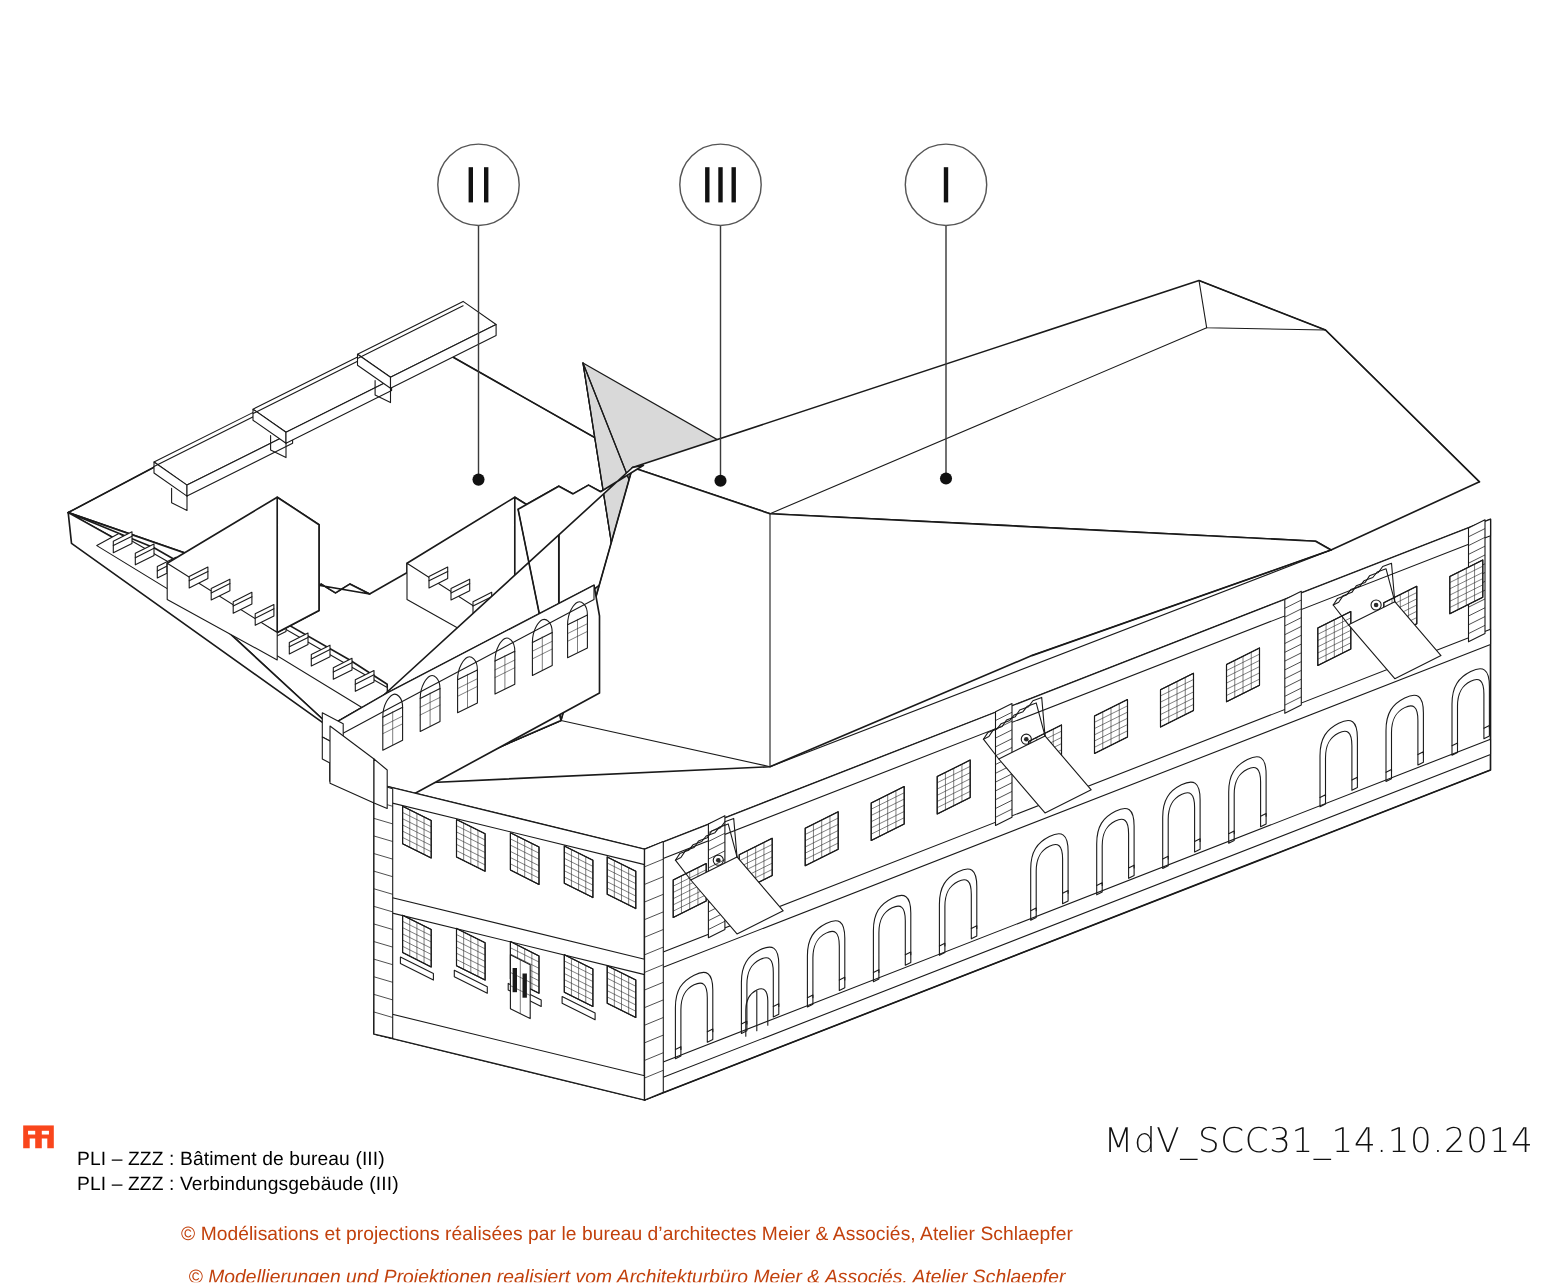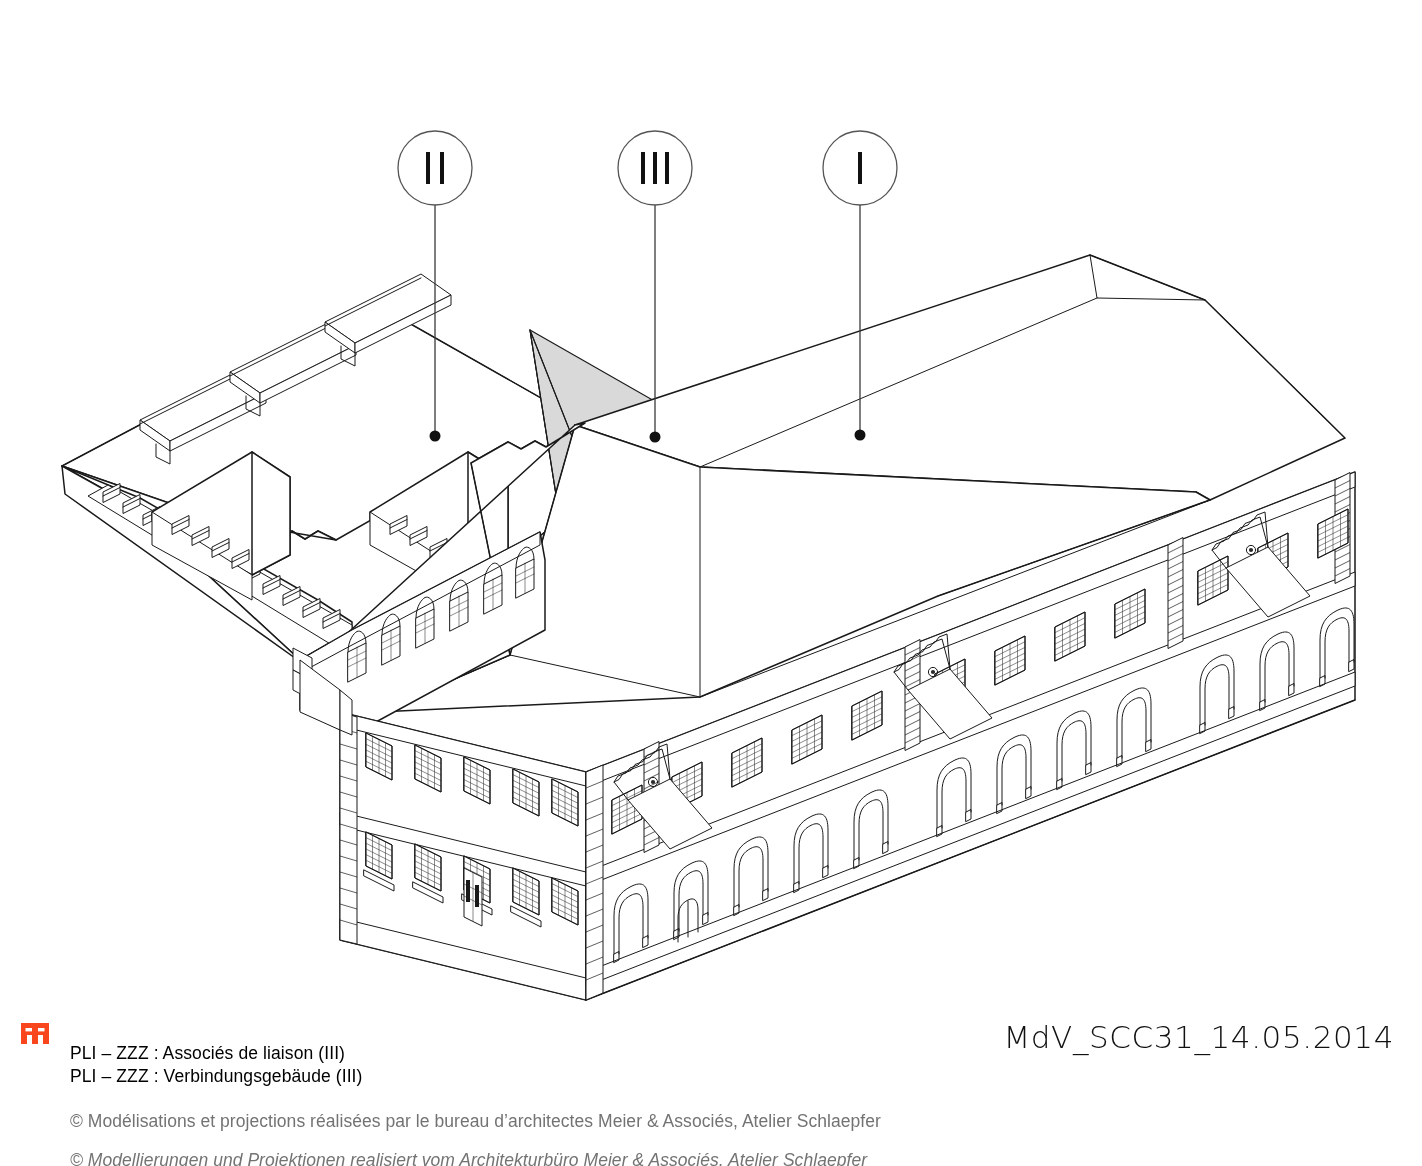--- a/index.html
+++ b/index.html
@@ -38,24 +38,25 @@
   }
   .cap-line.it { }
   .copy-block {
     position: absolute;
     left: 70px;
     top: 1110px;
     width: 1000px;
   }
   .copy-line {
     font-size: 17.5px;
-    color: #737373;
+    color: #c2410c;
     line-height: 1.32;
     white-space: nowrap;
     letter-spacing: 0.05px;
+    text-align: center;
   }
   .copy-line.it { font-style: italic; margin-top: 16px; }
   
   .sheet-id {
     position: absolute;
     right: 28px;
     top: 1019px;
     font-size: 31px;
     color: #111111;
     letter-spacing: 0.6px;
@@ -483,30 +484,30 @@
         <line class="calL" x1="860" y1="205" x2="860" y2="430"></line>
         <circle class="cal" cx="860" cy="168" r="37"></circle>
         <g>
           <rect class="num" x="858" y="152" width="4" height="32"></rect>
         </g>
         <circle cx="860" cy="435" r="5.5" fill="#111"></circle>
       </g>
     </g>
   </svg>
 
-  <div class="sheet-id">MdV_SCC31_14.05.2014</div>
+  <div class="sheet-id">MdV_SCC31_14.10.2014</div>
 
   <svg class="logo" viewBox="0 0 28 21">
     <path d="M0,0 H28 V21 H22 V12 H17 V21 H11 V12 H6 V21 H0 Z" fill="#f9461c"></path>
     <rect x="4.5" y="5" width="6.5" height="3.4" fill="#ffffff"></rect>
     <rect x="17" y="5" width="6.5" height="3.4" fill="#ffffff"></rect>
   </svg>
 
   <div class="caption-block">
-    <div class="cap-line">PLI – ZZZ : Associés de liaison (III)</div>
+    <div class="cap-line">PLI – ZZZ : Bâtiment de bureau (III)</div>
     <div class="cap-line it">PLI – ZZZ : Verbindungsgebäude (III)</div>
   </div>
 
   <div class="copy-block">
     <div class="copy-line">© Modélisations et projections réalisées par le bureau d’architectes Meier &amp; Associés, Atelier Schlaepfer</div>
     <div class="copy-line it">© Modellierungen und Projektionen realisiert vom Architekturbüro Meier &amp; Associés, Atelier Schlaepfer</div>
   </div>
 
 </div>
 

